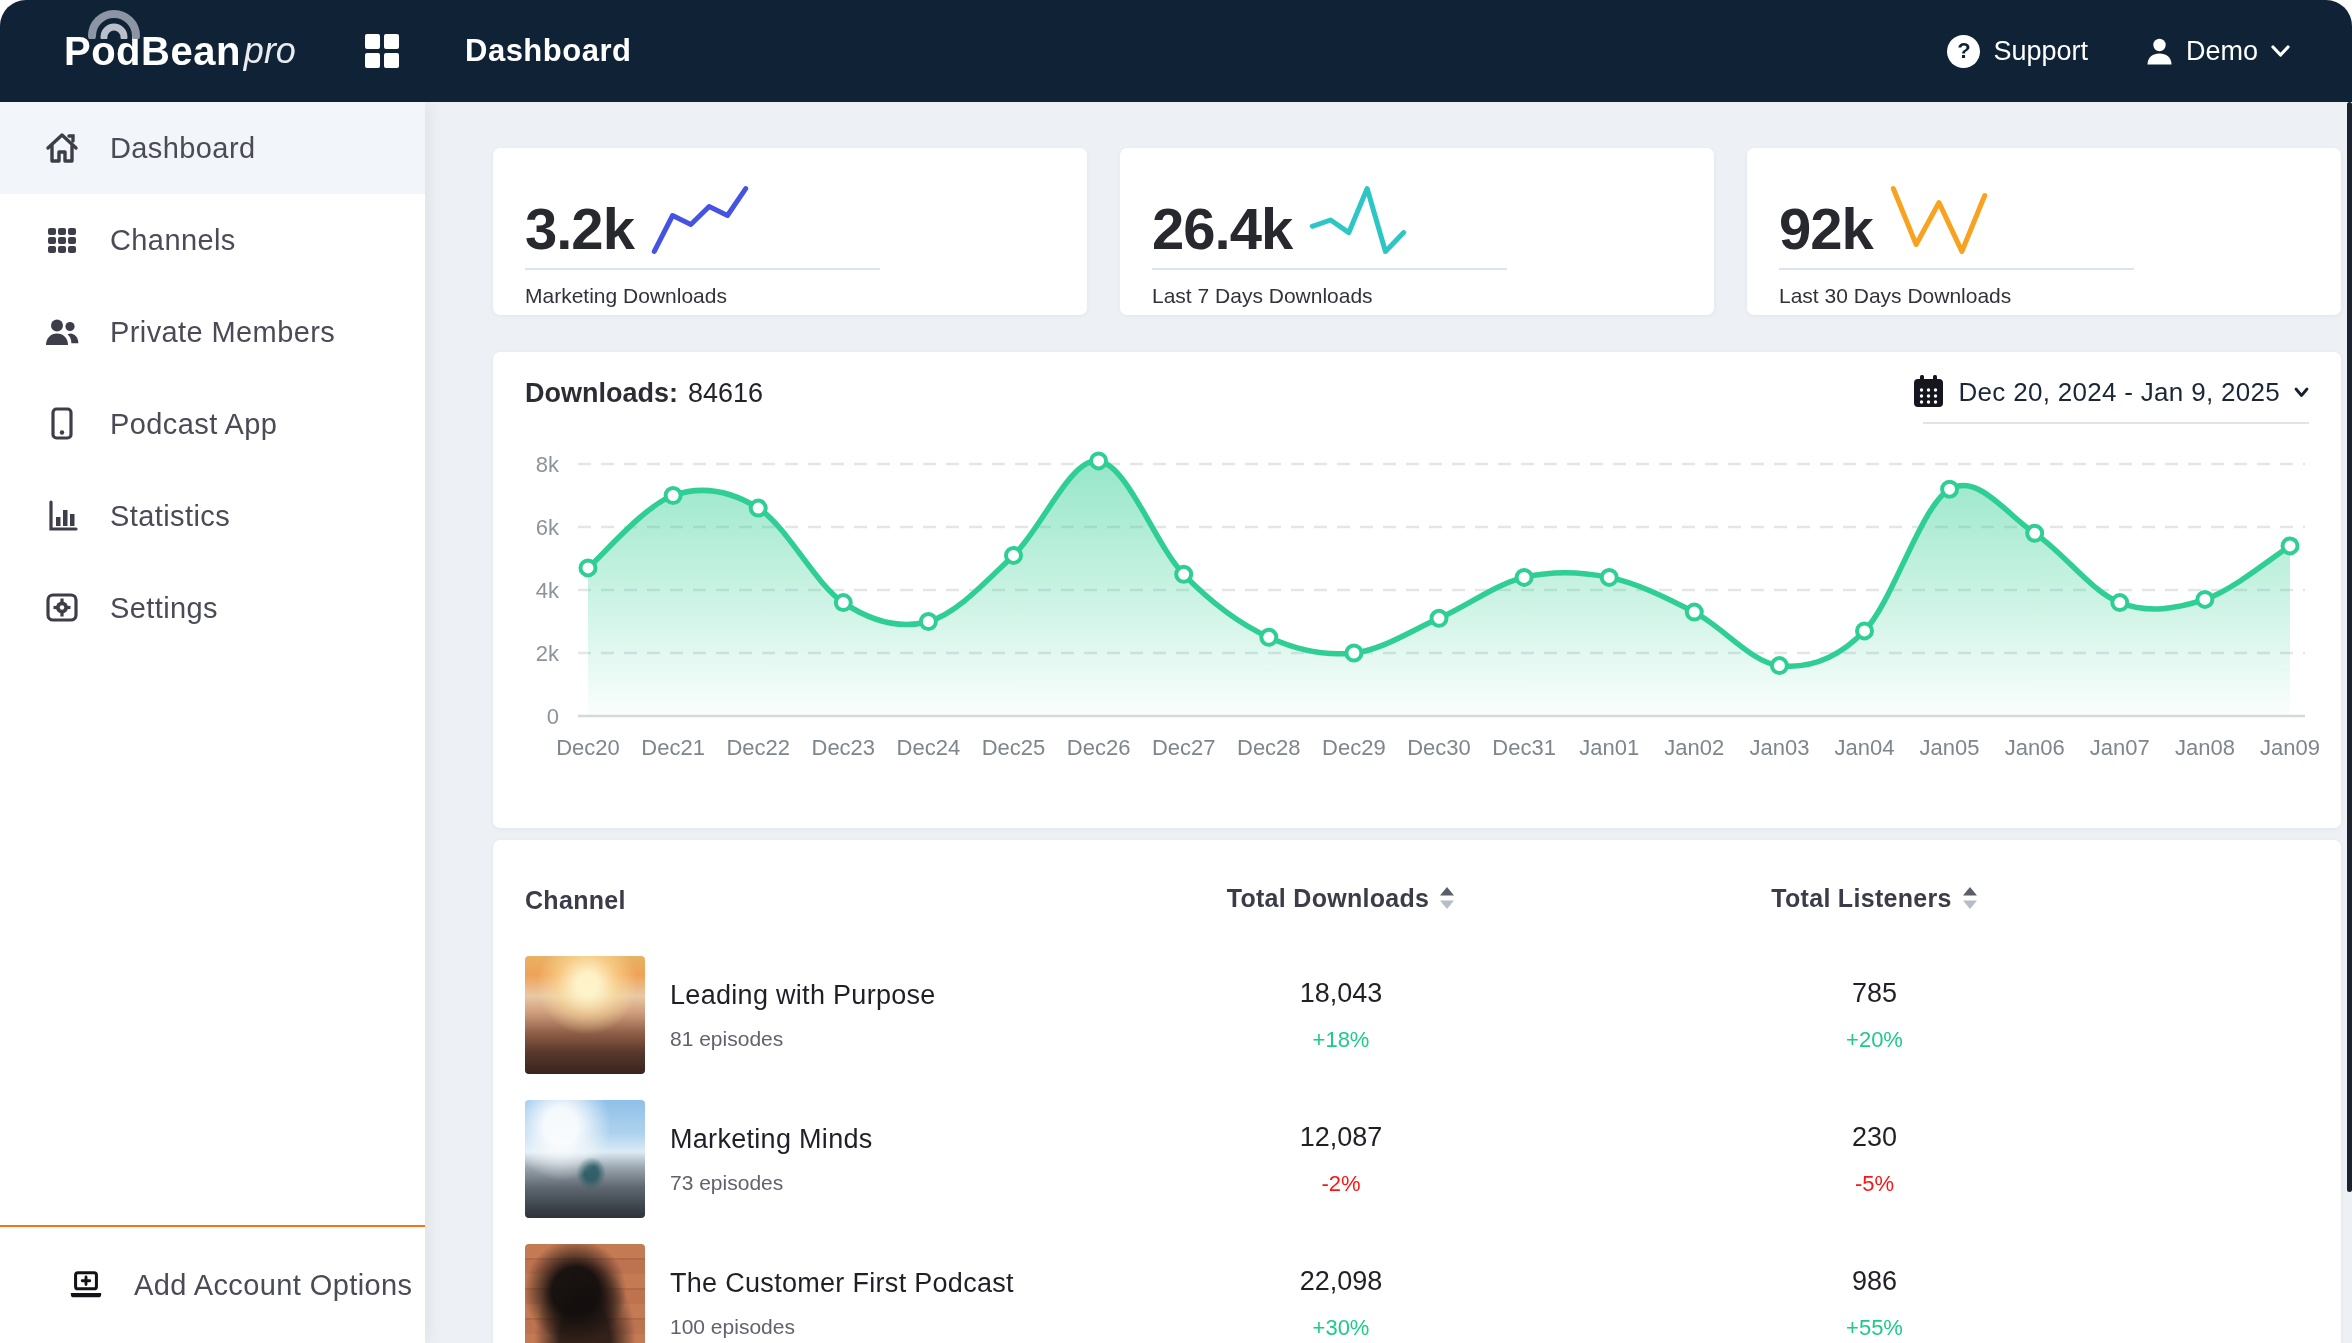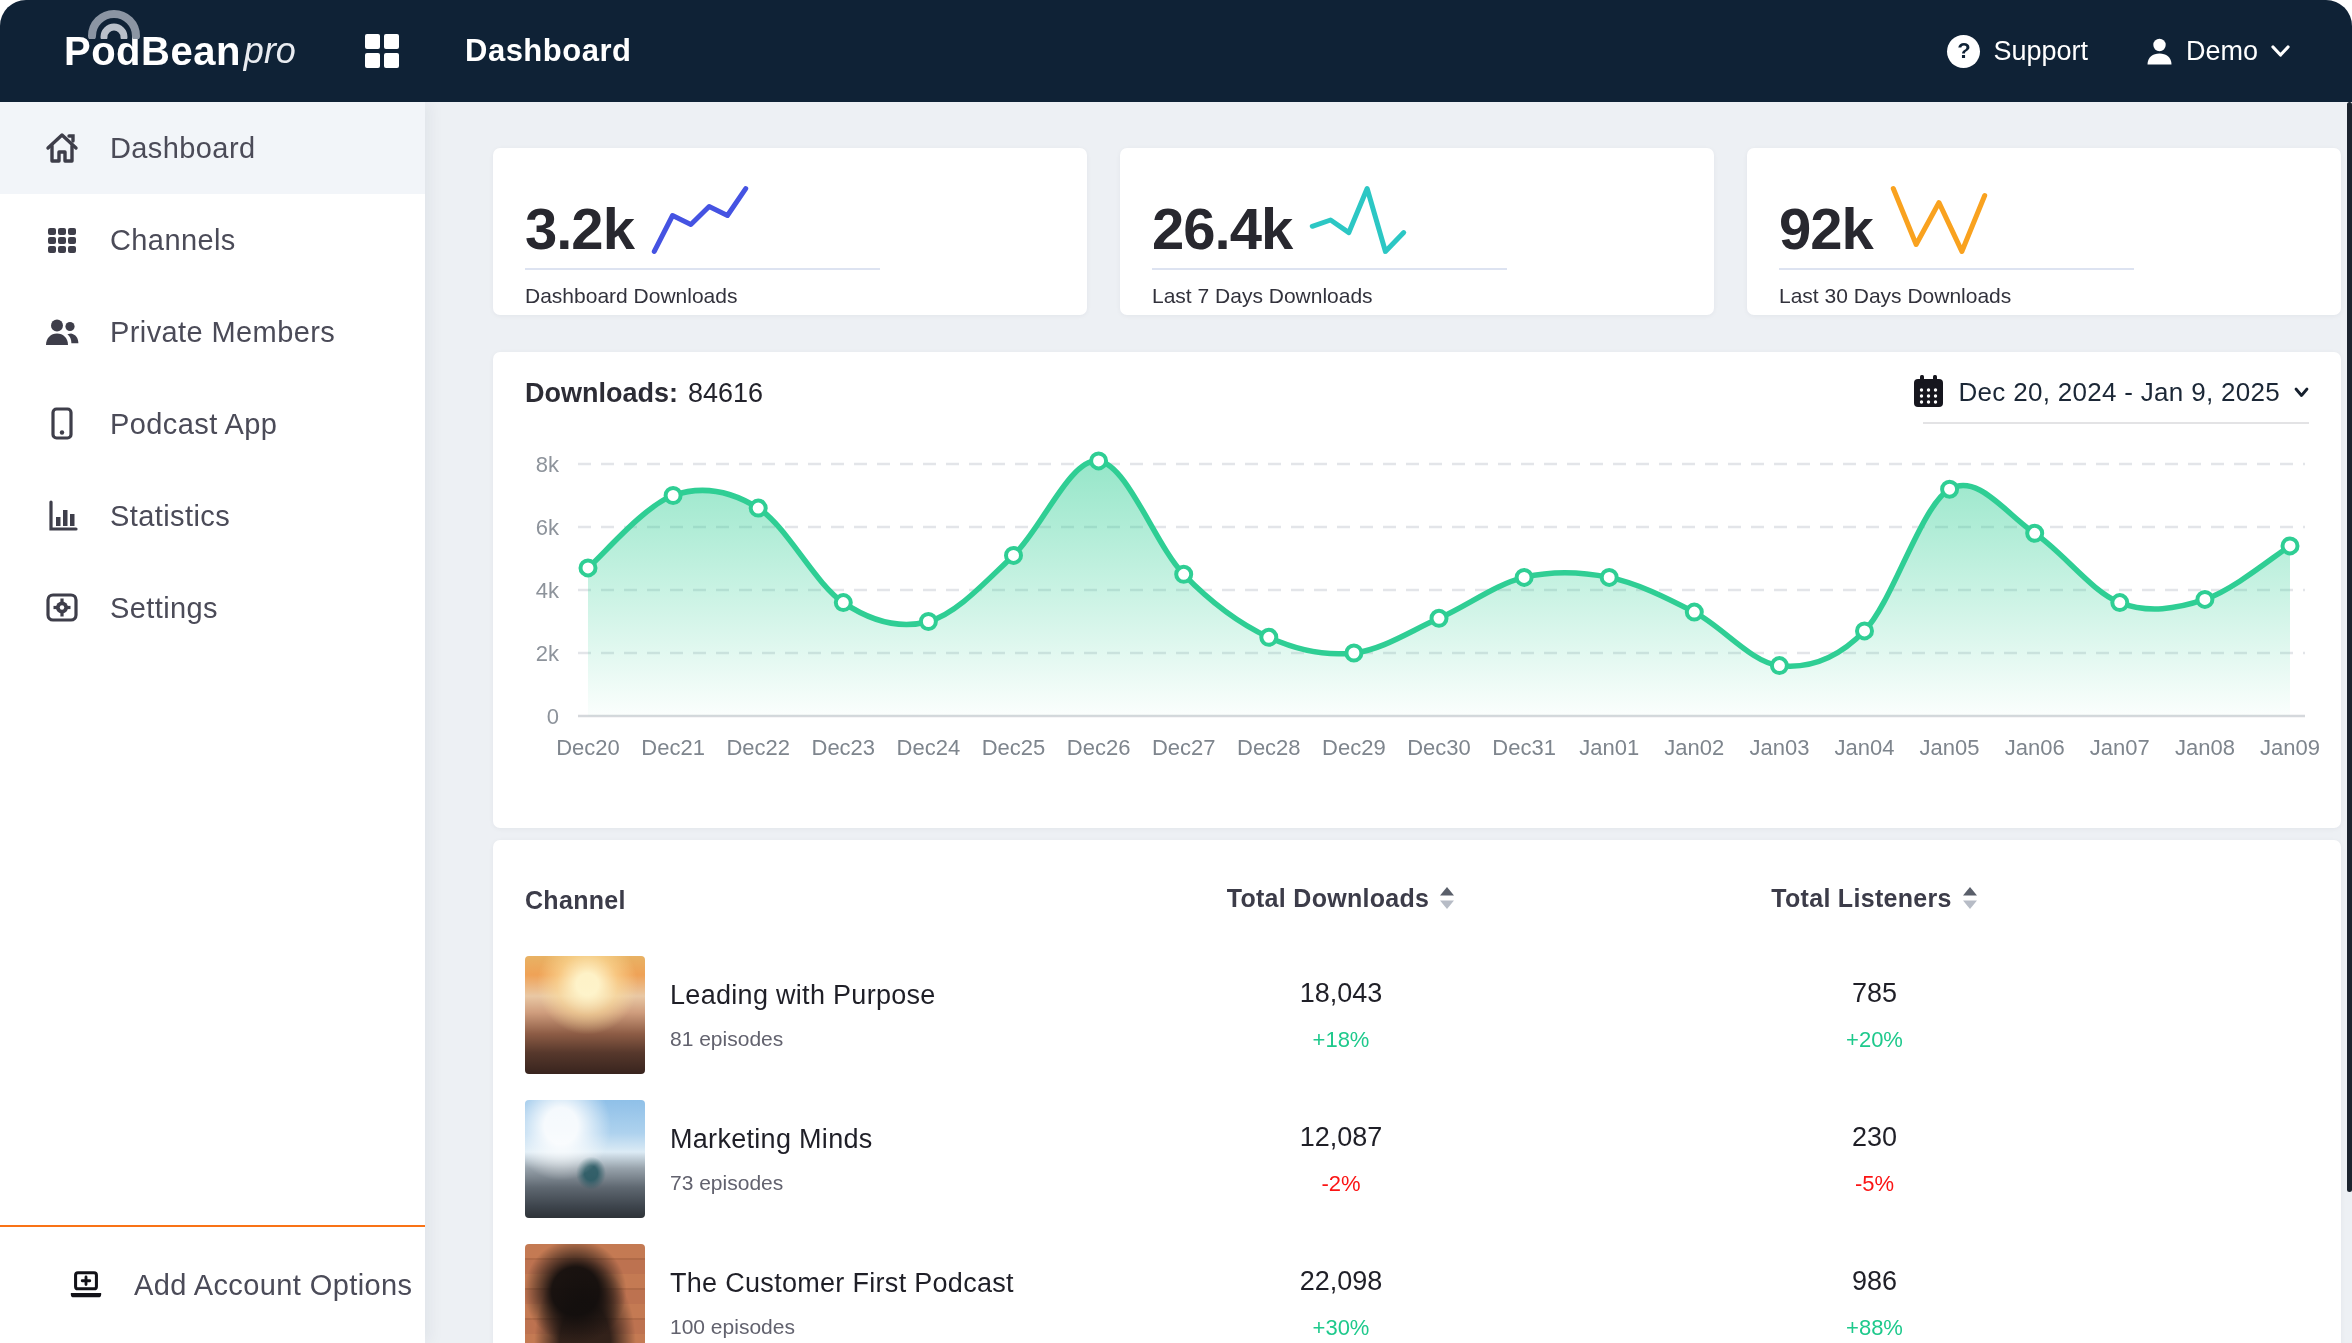--- a/index.html
+++ b/index.html
@@ -234,21 +234,21 @@
 
     <section class="stat-row">
       <div class="card stat-card">
         <div class="stat-top">
           <span class="stat-value">3.2k</span>
           <svg class="spark" viewBox="0 0 140 100">
               <polyline points="6.0,94.0 31.6,43.7 57.2,56.3 82.8,31.1 108.4,43.7 134.0,6.0" fill="none" stroke="#4553e2" stroke-width="7" stroke-linecap="round" stroke-linejoin="round"></polyline>
             </svg>
         </div>
         <div class="stat-divider"></div>
-        <div class="stat-label">Dashboard Downloads</div>
+        <div class="stat-label">Marketing Downloads</div>
       </div>
       <div class="card stat-card">
         <div class="stat-top">
           <span class="stat-value">26.4k</span>
           <svg class="spark" viewBox="0 0 140 100">
               <polyline points="6.0,58.8 31.6,50.0 57.2,67.6 82.8,6.0 108.4,94.0 134.0,67.6" fill="none" stroke="#2cc7c4" stroke-width="7" stroke-linecap="round" stroke-linejoin="round"></polyline>
             </svg>
         </div>
         <div class="stat-divider"></div>
         <div class="stat-label">Last 7 Days Downloads</div>
@@ -412,20 +412,20 @@
             <div class="ch-name">The Customer First Podcast</div>
             <div class="ch-eps">100 episodes</div>
           </div>
         </div>
         <div class="td r">
           <div class="num">22,098</div>
           <div class="pct pos">+30%</div>
         </div>
         <div class="td r col-pad">
           <div class="num">986</div>
-          <div class="pct pos">+88%</div>
+          <div class="pct pos">+55%</div>
         </div>
       </div>
     </section>
   </main>
 
   <div class="scrollbar"></div>
 </div>
 
 </body></html>

